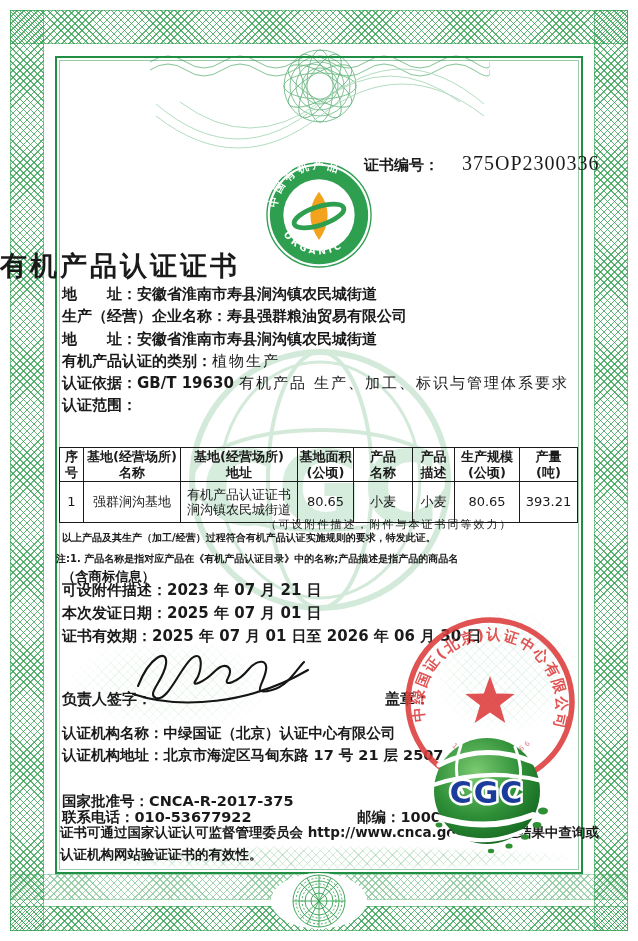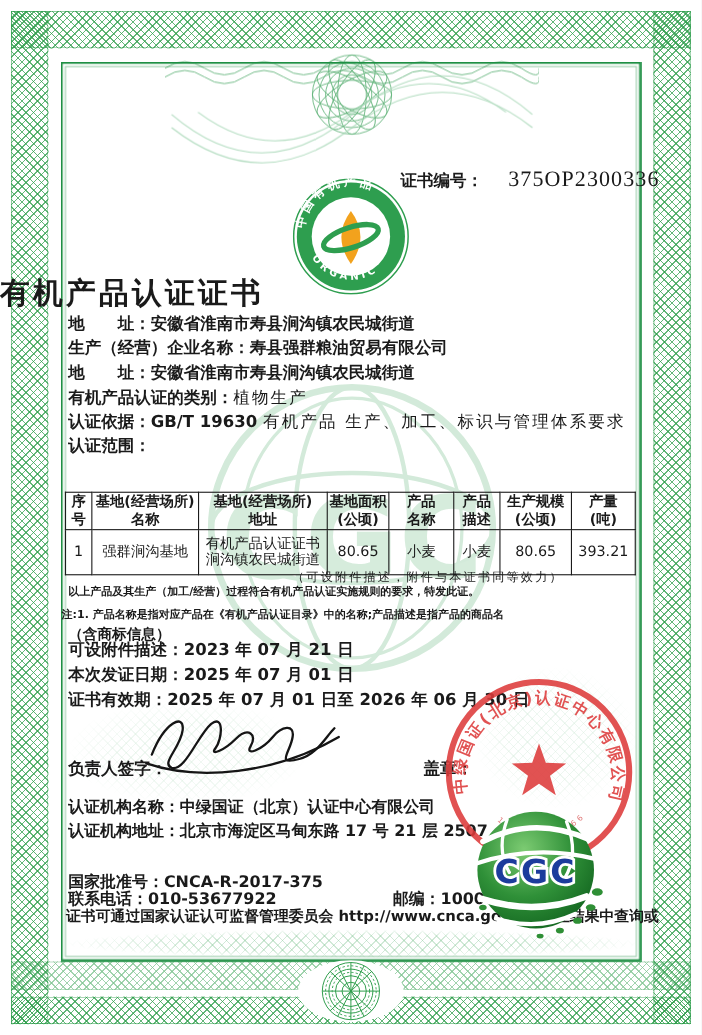--- a/index.html
+++ b/index.html
@@ -238,20 +238,21 @@
 
     <div class="oline" style="top:724px"><span>认证机构名称：</span><span>中绿国证（北京）认证中心有限公司</span></div>
     <div class="oline" style="top:746px"><span>认证机构地址：</span><span>北京市海淀区马甸东路 17 号 21 层 2507</span></div>
     <div class="oline" style="top:808px;width:460px">
       <span>联系电话：</span><span>010-53677922</span>
       <span class="zip"><span>邮编：</span><span>100088</span></span>
     </div>
     <div class="oline" style="top:792px"><span>国家批准号：</span><span>CNCA-R-2017-375</span></div>
 
     <div class="footer" style="top:824px">证书可通过国家认证认可监督管理委员会  http://www.cnca.gov.cn/认证结果中查询或</div>
+    <div class="footer" style="top:846px">认证机构网站验证证书的有效性。</div>
   </div>
 
   <svg class="seal" viewBox="0 0 176 176">
     <circle cx="88" cy="88" r="82" fill="none" stroke="#dd3b3b" stroke-width="5.5"></circle>
     <polygon points="88,62 94.2,79.5 112.7,80 98,91.2 103.3,109 88,98.5 72.7,109 78,91.2 63.3,80 81.8,79.5" fill="#dd3b3b"></polygon>
     <defs>
       <path id="sealArc" d="M 24,112 A 67,67 0 1 1 152,112"></path>
       <path id="sealCode" d="M 46,128 A 56,56 0 0 0 130,128"></path>
     </defs>
     <text font-size="14.5" font-weight="bold" fill="#dd3b3b" letter-spacing="2">

